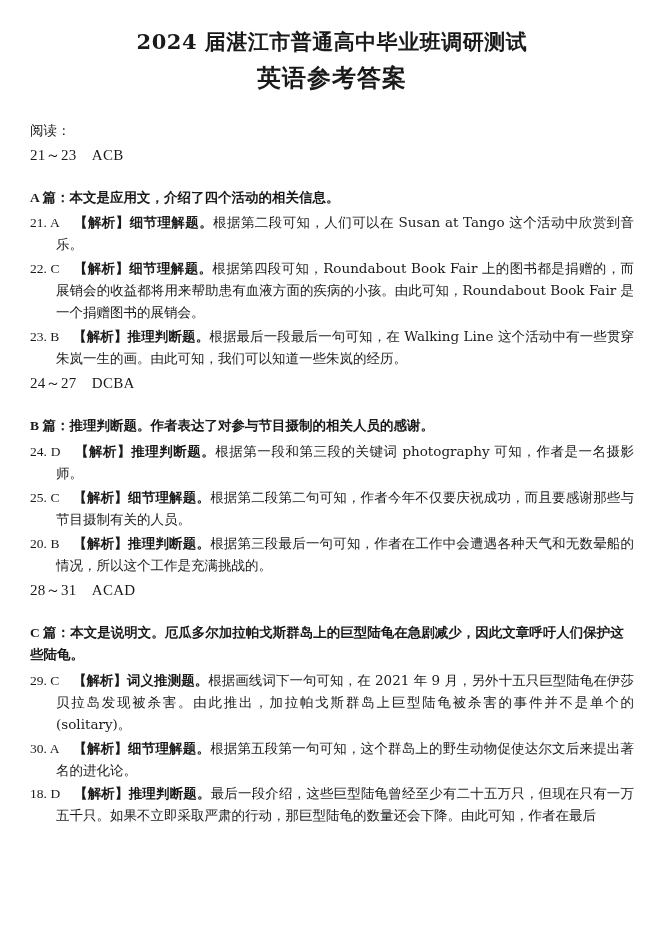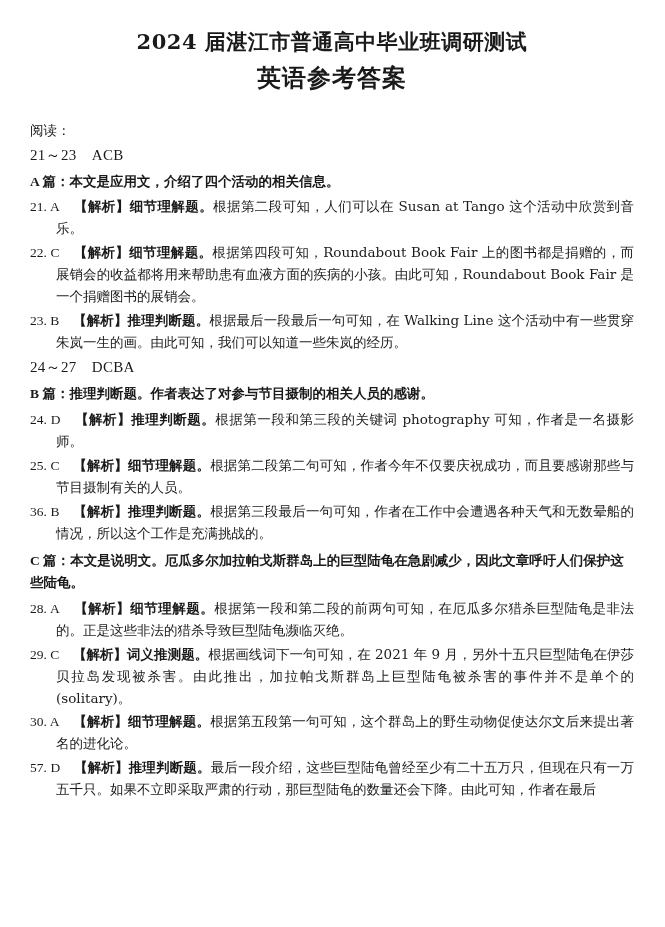--- a/index.html
+++ b/index.html
@@ -47,21 +47,21 @@
   }
   .answer-line {
     font-size: 15px;
     margin: 5px 0 5px 0;
     letter-spacing: 0.3px;
     font-family: "Liberation Serif", serif;
   }
   .passage-head {
     font-size: 13.5px;
     font-weight: bold;
-    margin: 6px 0 4px 0;
+    margin: 22px 0 4px 0;
     line-height: 1.62;
     font-family: "DejaVu Serif", "Liberation Serif", serif;
   }
   .passage-head .lead {
     font-family: "Liberation Serif", serif;
   }
   .item {
     font-size: 13.5px;
     line-height: 1.62;
     margin: 2px 0 2px 0;
@@ -104,25 +104,25 @@
     <div class="item hang"><span class="num">22. C</span>　<span class="tag">【解析】细节理解题。</span><span class="body">根据第四段可知，Roundabout Book Fair 上的图书都是捐赠的，而展销会的收益都将用来帮助患有血液方面的疾病的小孩。由此可知，Roundabout Book Fair 是一个捐赠图书的展销会。</span></div>
     <div class="item hang"><span class="num">23. B</span>　<span class="tag">【解析】推理判断题。</span><span class="body">根据最后一段最后一句可知，在 Walking Line 这个活动中有一些贯穿朱岚一生的画。由此可知，我们可以知道一些朱岚的经历。</span></div>
   </div>
 
   <div>
     <div class="answer-line">24～27　DCBA</div>
     <div class="passage-head"><span class="lead">B 篇：</span><span>推理判断题。作者表达了对参与节目摄制的相关人员的感谢。</span></div>
 
     <div class="item hang"><span class="num">24. D</span>　<span class="tag">【解析】推理判断题。</span><span class="body">根据第一段和第三段的关键词 photography 可知，作者是一名摄影师。</span></div>
     <div class="item hang"><span class="num">25. C</span>　<span class="tag">【解析】细节理解题。</span><span class="body">根据第二段第二句可知，作者今年不仅要庆祝成功，而且要感谢那些与节目摄制有关的人员。</span></div>
-    <div class="item hang"><span class="num">36. B</span>　<span class="tag">【解析】推理判断题。</span><span class="body">根据第三段最后一句可知，作者在工作中会遭遇各种天气和无数晕船的情况，所以这个工作是充满挑战的。</span></div>
+    <div class="item hang"><span class="num">20. B</span>　<span class="tag">【解析】推理判断题。</span><span class="body">根据第三段最后一句可知，作者在工作中会遭遇各种天气和无数晕船的情况，所以这个工作是充满挑战的。</span></div>
   </div>
 
   <div>
+    <div class="answer-line">28～31　ACAD</div>
     <div class="passage-head"><span class="lead">C 篇：</span><span>本文是说明文。厄瓜多尔加拉帕戈斯群岛上的巨型陆龟在急剧减少，因此文章呼吁人们保护这些陆龟。</span></div>
 
-    <div class="item hang"><span class="num">28. A</span>　<span class="tag">【解析】细节理解题。</span><span class="body">根据第一段和第二段的前两句可知，在厄瓜多尔猎杀巨型陆龟是非法的。正是这些非法的猎杀导致巨型陆龟濒临灭绝。</span></div>
     <div class="item hang"><span class="num">29. C</span>　<span class="tag">【解析】词义推测题。</span><span class="body">根据画线词下一句可知，在 2021 年 9 月，另外十五只巨型陆龟在伊莎贝拉岛发现被杀害。由此推出，加拉帕戈斯群岛上巨型陆龟被杀害的事件并不是单个的(solitary)。</span></div>
     <div class="item hang"><span class="num">30. A</span>　<span class="tag">【解析】细节理解题。</span><span class="body">根据第五段第一句可知，这个群岛上的野生动物促使达尔文后来提出著名的进化论。</span></div>
-    <div class="item hang"><span class="num">57. D</span>　<span class="tag">【解析】推理判断题。</span><span class="body">最后一段介绍，这些巨型陆龟曾经至少有二十五万只，但现在只有一万五千只。如果不立即采取严肃的行动，那巨型陆龟的数量还会下降。由此可知，作者在最后</span></div>
+    <div class="item hang"><span class="num">18. D</span>　<span class="tag">【解析】推理判断题。</span><span class="body">最后一段介绍，这些巨型陆龟曾经至少有二十五万只，但现在只有一万五千只。如果不立即采取严肃的行动，那巨型陆龟的数量还会下降。由此可知，作者在最后</span></div>
   </div>
 
 </div>
 
 </body></html>

